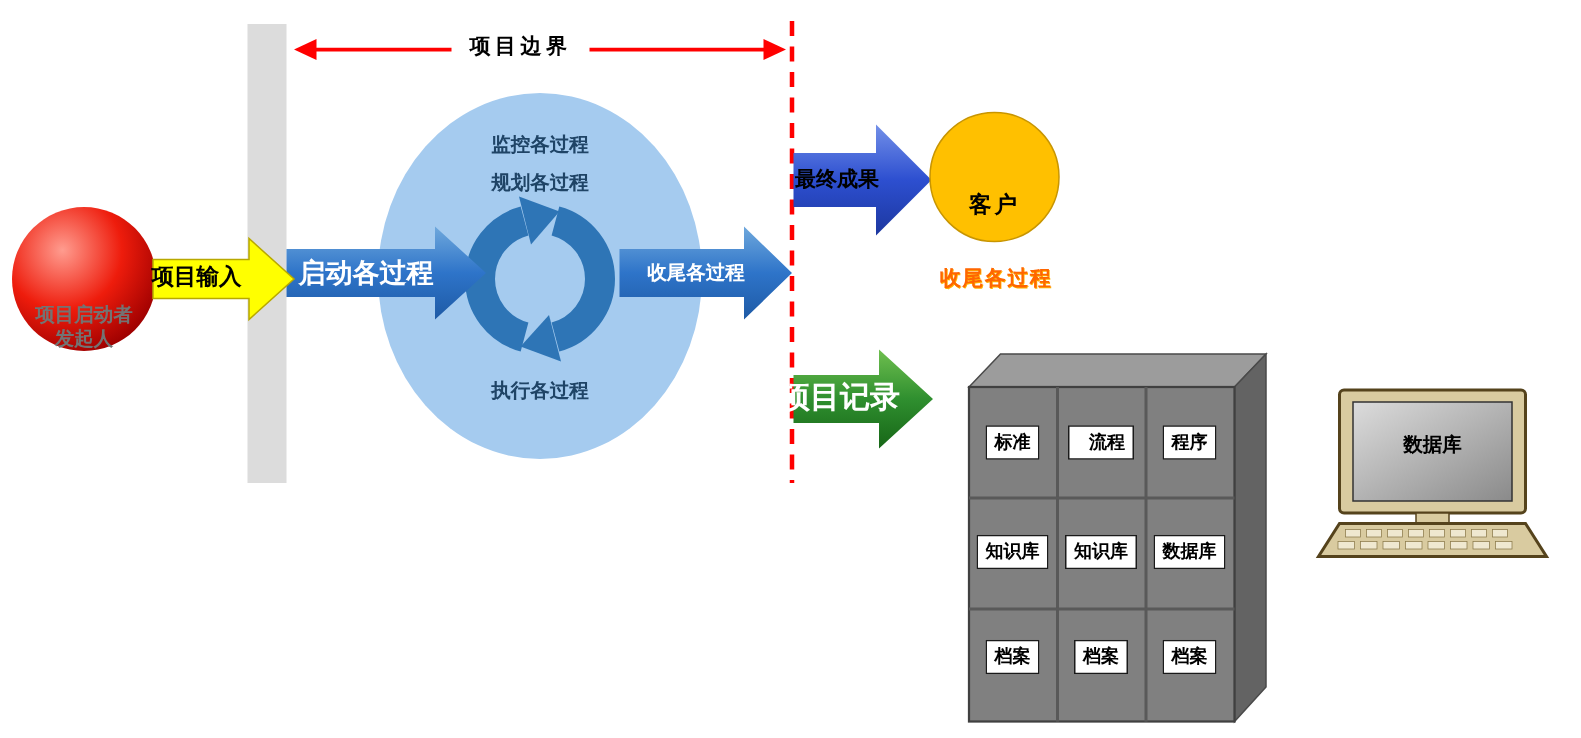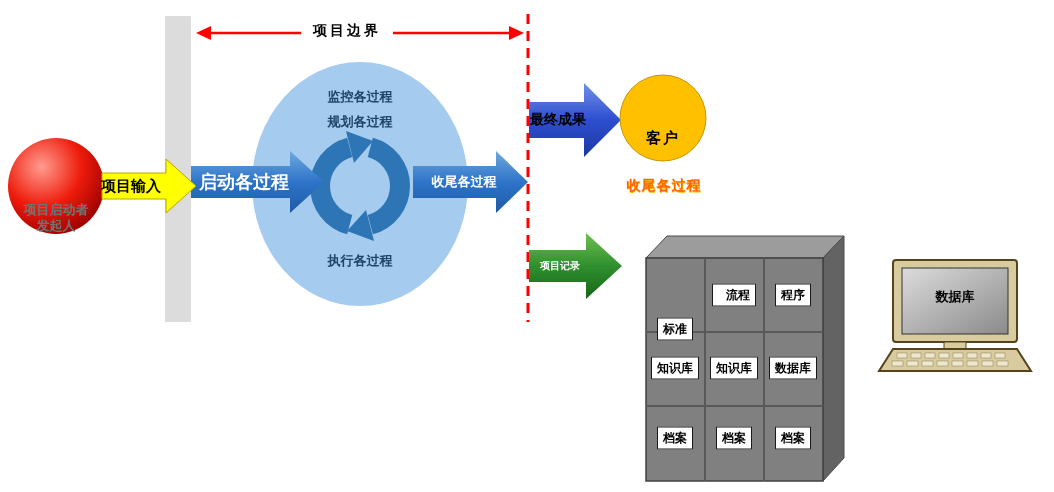--- a/index.html
+++ b/index.html
@@ -129,23 +129,23 @@
   <div class="lbl" style="left:360px; top:261px; color:#1F4466; font-size:13px;">执行各过程</div>
 
   <div class="lbl" style="left:464px; top:182px; color:#fff; font-size:13px;">收尾各过程</div>
 
   <div class="lbl" style="left:558px; top:120px; color:#000; font-size:14px;">最终成果</div>
 
   <div class="lbl" style="left:663px; top:118px; color:#000; font-size:15px; letter-spacing:2px;margin-top:20px;">客户</div>
 
   <div class="lbl" style="left:664px; top:186px; color:#FF6600; font-size:14px; letter-spacing:1px; text-shadow:0.5px 0.5px 0 #FFB300;">收尾各过程</div>
 
-  <div class="lbl" style="left:560px; top:266px; color:#fff; font-size:10px;">项目记录</div>
+  <div class="lbl" style="left:560px; top:266px; color:#fff; font-size:20px;">项目记录</div>
 
-  <div class="plate" style="left:675px; top:295px;margin-top:34px;">标准</div>
+  <div class="plate" style="left:675px; top:295px;">标准</div>
   <div class="plate" style="left:734px; top:295px;padding-left:13px;">流程</div>
   <div class="plate" style="left:793px; top:295px;">程序</div>
   <div class="plate" style="left:675px; top:368px;">知识库</div>
   <div class="plate" style="left:734px; top:368px;">知识库</div>
   <div class="plate" style="left:793px; top:368px;">数据库</div>
   <div class="plate" style="left:675px; top:438px;">档案</div>
   <div class="plate" style="left:734px; top:438px;">档案</div>
   <div class="plate" style="left:793px; top:438px;">档案</div>
 
   <div class="lbl" style="left:955px; top:297px; color:#000; font-size:13px;">数据库</div>

